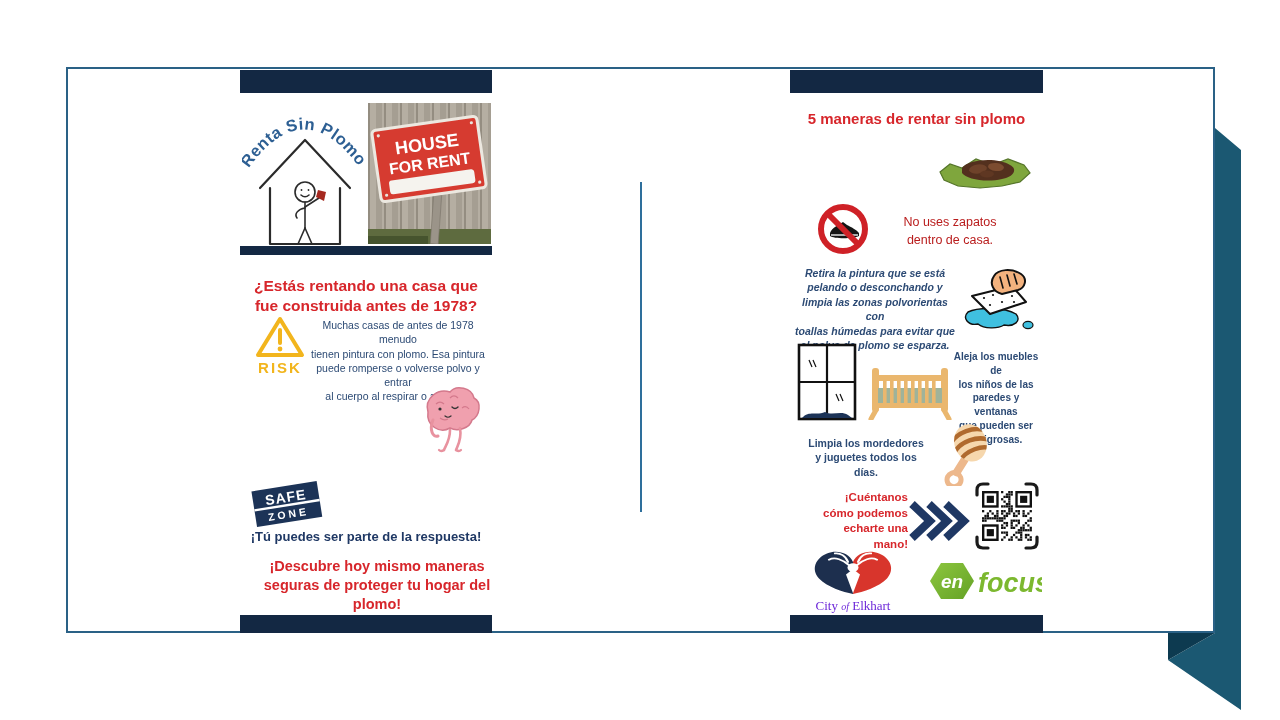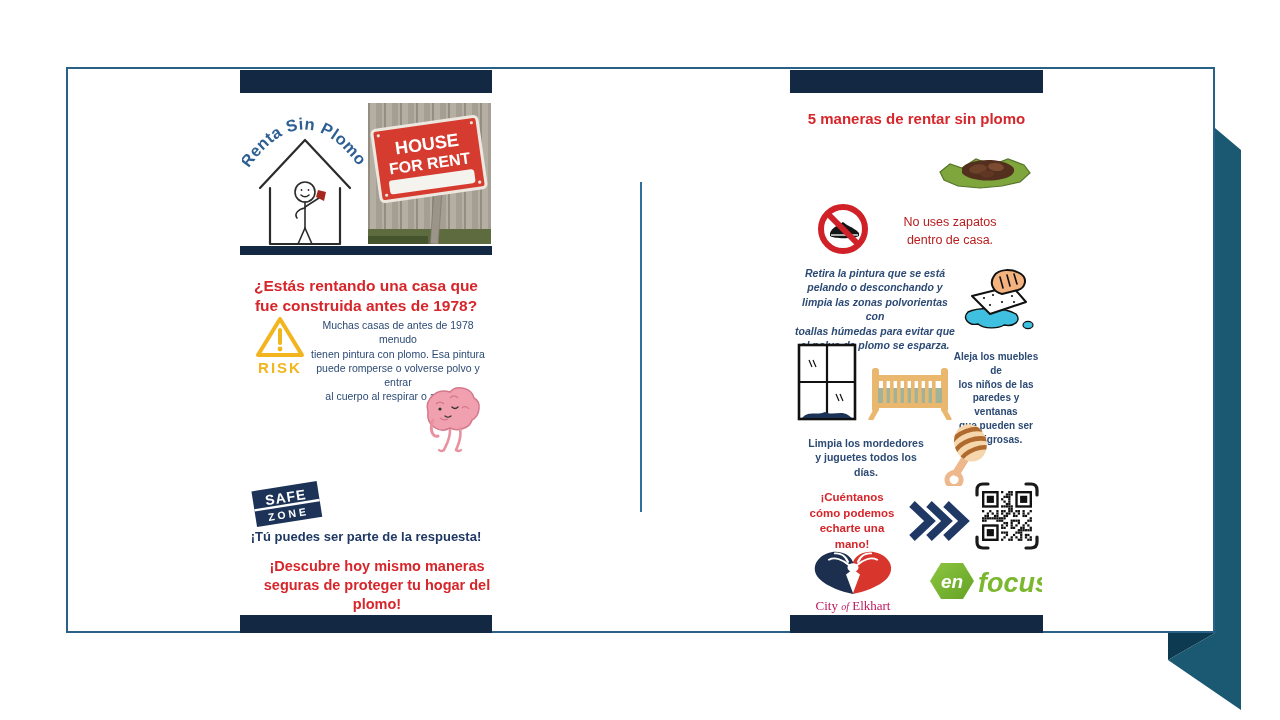--- a/index.html
+++ b/index.html
@@ -224,21 +224,21 @@
         <path d="M19,46 L32,36 L38,30" stroke="#edb88c" stroke-width="8" stroke-linecap="round" fill="none"></path>
         <ellipse cx="42" cy="23" rx="16" ry="19" fill="#f6d7ad"></ellipse>
         <g clip-path="url(#rattlehead)" stroke="#b06a2e" stroke-width="4.5" fill="none">
           <path d="M22,18 C32,8 52,8 62,18"></path>
           <path d="M22,28 C32,18 52,18 62,28"></path>
           <path d="M24,38 C34,28 54,28 62,38"></path>
         </g>
       </g>
     </svg>
 
-    <div class="abs center pre red-txt" style="left:6px;top:422px;width:112px;font-size:11.5px;font-weight:bold;line-height:1.35;">¡Cuéntanos
+    <div class="abs center pre red-txt" style="left:6px;top:422px;width:112px;font-size:11.5px;font-weight:bold;line-height:1.35;text-align:right;">¡Cuéntanos
 cómo podemos
 echarte una
 mano!</div>
     <svg class="abs" style="left:118px;top:430px;" width="62" height="46" viewBox="0 0 62 46">
       <g fill="none" stroke="#1f3864" stroke-width="8">
         <polyline points="4,6 22,23 4,40"></polyline>
         <polyline points="21,6 39,23 21,40"></polyline>
         <polyline points="38,6 56,23 38,40"></polyline>
       </g>
     </svg>
@@ -393,21 +393,21 @@
           <path d="M52,58 L45,34 L52,27 L59,34 Z" fill="#ffffff"></path>
           <circle cx="52" cy="25" r="5.5" fill="#ffffff"></circle>
           <g stroke="#ffffff" stroke-width="2.2" fill="none" stroke-linecap="round">
             <path d="M48,22 C42,15 34,11 28,15"></path>
             <path d="M47,18 C45,10 39,6 34,7"></path>
             <path d="M56,22 C62,15 70,11 76,15"></path>
             <path d="M57,18 C59,10 65,6 70,7"></path>
           </g>
         </g>
       </svg>
-      <div class="center serif" style="width:106px;color:#be185d;font-size:13px;margin-top:-2px;">
+      <div class="center serif" style="width:106px;color:#6d28d9;font-size:13px;margin-top:-2px;">
         <span>City</span>
         <span style="font-style:italic;font-size:10px;">of</span>
         <span>Elkhart</span>
       </div>
     </div>
 
     <div class="abs" style="left:132px;top:490px;width:120px;height:46px;">
       <svg width="120" height="46" viewBox="0 0 120 46">
         <defs>
           <linearGradient id="hexgrad" x1="0" y1="0" x2="1" y2="1">

